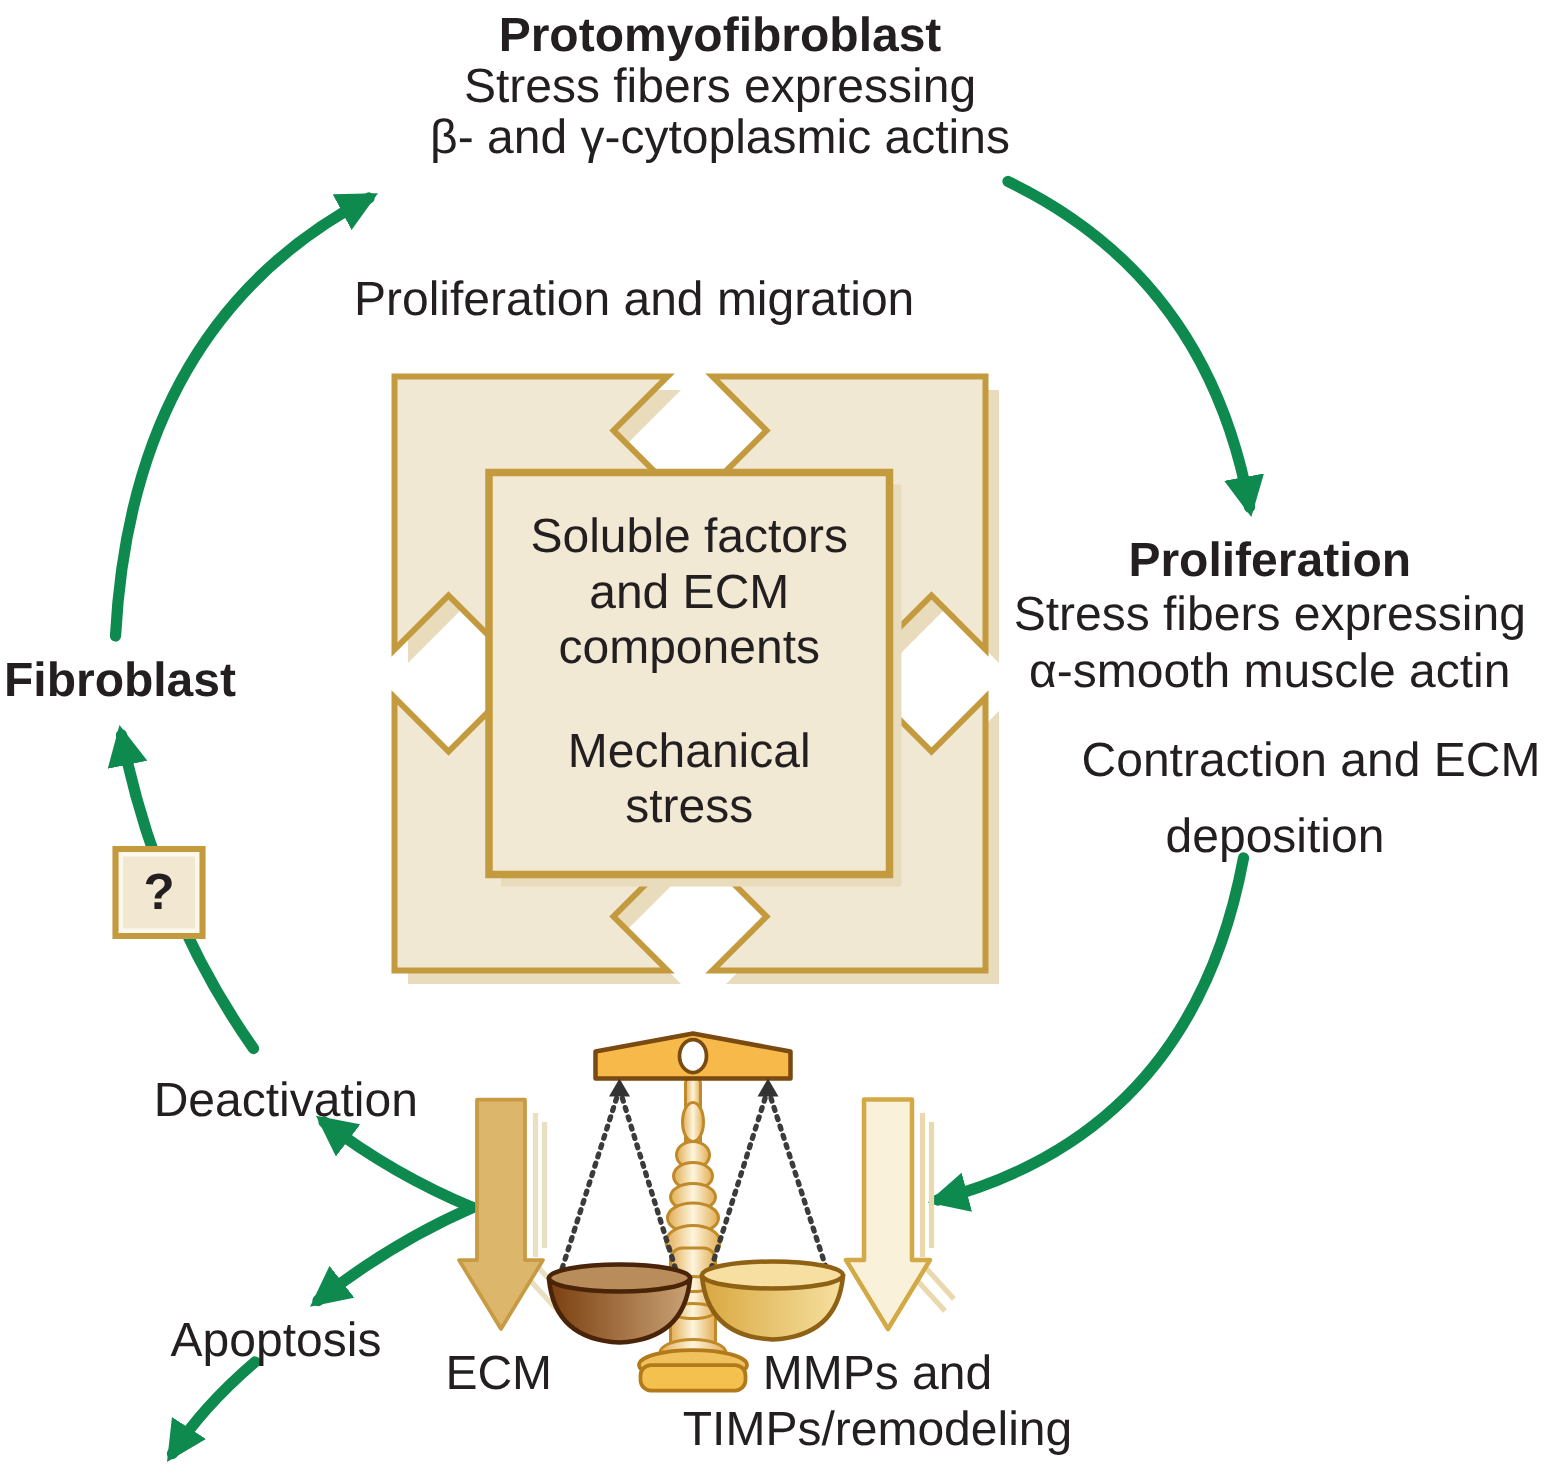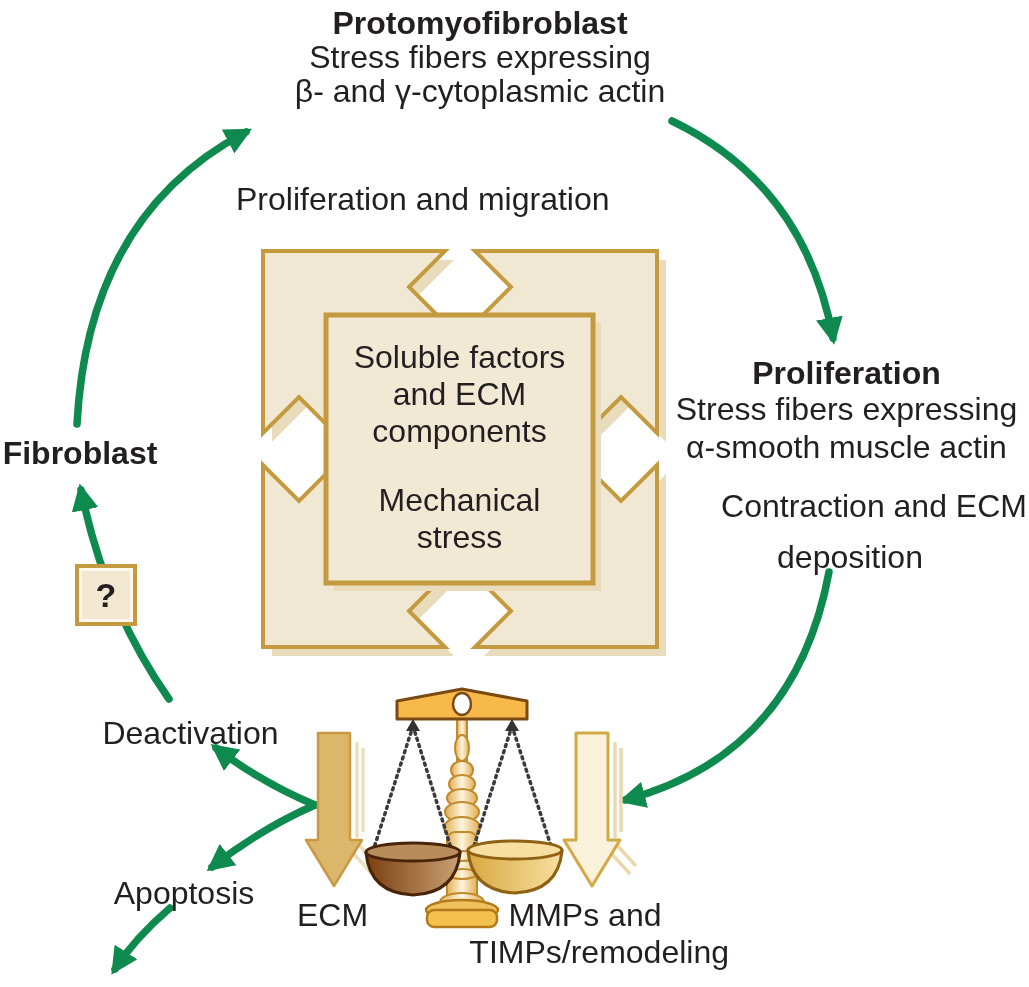--- a/index.html
+++ b/index.html
@@ -132,21 +132,21 @@
 
     <polygon points="397,701 462,689 527,701 527,719 397,719" fill="#f7ba4a" stroke="#7a4a12" stroke-width="3" stroke-linejoin="round"></polygon>
     <ellipse cx="462" cy="704" rx="9" ry="11" fill="#ffffff" stroke="#7a4a12" stroke-width="2.5"></ellipse>
     <path d="M413,719 l-7,12 l14,0 z" fill="#333333"></path>
     <path d="M512,719 l-7,12 l14,0 z" fill="#333333"></path>
   </g>
 </svg>
 
 <div class="lbl bold" style="left:220px;top:6px;width:520px;">Protomyofibroblast</div>
 <div class="lbl" style="left:220px;top:40px;width:520px;">Stress fibers expressing</div>
-<div class="lbl" style="left:220px;top:74px;width:520px;">β- and γ-cytoplasmic actin</div>
+<div class="lbl" style="left:220px;top:74px;width:520px;">β- and γ-cytoplasmic actins</div>
 <div class="lbl" style="left:236px;top:134px;width:360px;margin-top:48px;">Proliferation and migration</div>
 
 <div class="lbl bold" style="left:664px;top:356px;width:365px;">Proliferation</div>
 <div class="lbl" style="left:664px;top:392px;width:365px;">Stress fibers expressing</div>
 <div class="lbl" style="left:664px;top:430px;width:365px;">α-smooth muscle actin</div>
 <div class="lbl" style="left:704px;top:489px;width:340px;">Contraction and ECM</div>
 <div class="lbl" style="left:680px;top:524px;width:340px;margin-top:16px;">deposition</div>
 
 <div class="lbl bold" style="left:-2px;top:436px;width:164px;">Fibroblast</div>
 <div class="qbox">
@@ -156,13 +156,13 @@
 <div class="lbl" style="left:100px;top:876px;width:168px;">Apoptosis</div>
 
 <div class="lbl" style="left:326px;top:340px;width:267px;">Soluble factors</div>
 <div class="lbl" style="left:326px;top:377px;width:267px;">and ECM</div>
 <div class="lbl" style="left:326px;top:414px;width:267px;">components</div>
 <div class="lbl" style="left:326px;top:483px;width:267px;">Mechanical</div>
 <div class="lbl" style="left:326px;top:520px;width:267px;">stress</div>
 
 <div class="lbl" style="left:290px;top:898px;width:85px;">ECM</div>
 <div class="lbl" style="left:425px;top:898px;width:320px;text-align:center;">MMPs and</div>
-<div class="lbl" style="left:409px;top:935px;width:320px;text-align:right;">TIMPs/remodeling</div>
+<div class="lbl" style="left:425px;top:935px;width:320px;">TIMPs/remodeling</div>
 
 </body></html>

